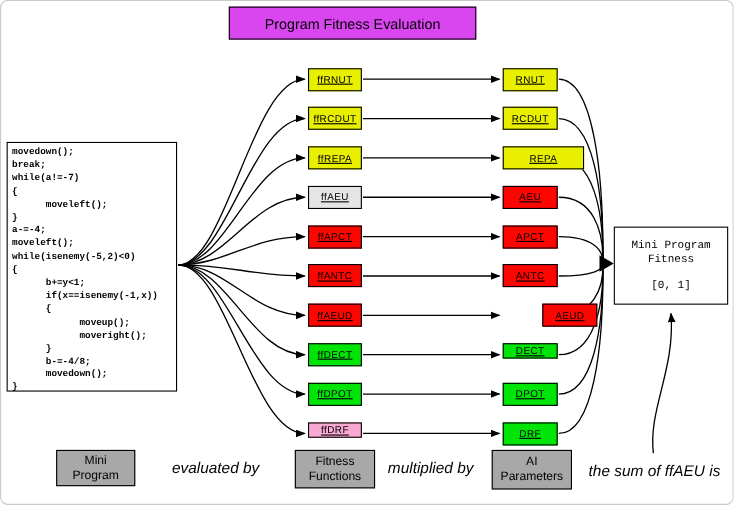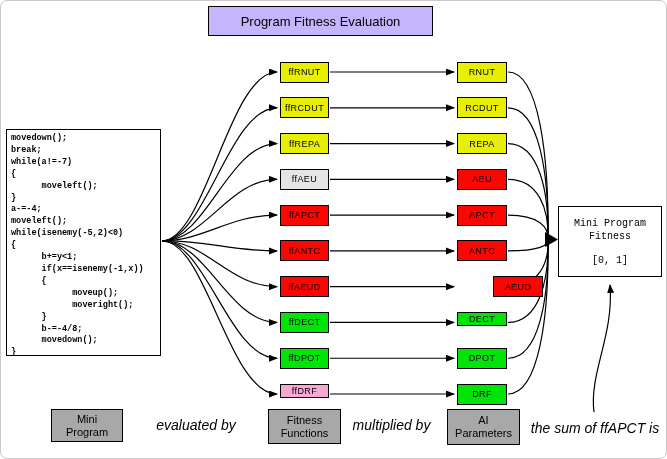--- a/index.html
+++ b/index.html
@@ -4,35 +4,35 @@
 <style>
   html,body{margin:0;padding:0;background:#ffffff;}
   #canvas{
     position:relative;width:665px;height:457px;margin:0;
     background:#ffffff;border:1px solid #c9c9c9;border-radius:7px;
     font-family:"Liberation Sans",sans-serif;overflow:hidden;
   }
   #connectors{position:absolute;left:0;top:0;width:667px;height:459px;pointer-events:none;}
   .title-box{
     position:absolute;left:207px;top:5px;width:223px;height:28px;
-    background:#c4b5fd;border:1px solid #000;
+    background:#d946ef;border:1px solid #000;
     display:flex;align-items:center;justify-content:center;
     font-size:13px;color:#000;
   }
   .code-box{
     position:absolute;left:5px;top:128px;width:155px;height:227px;
     background:#fff;border:1px solid #000;margin:0;
     font-family:"Liberation Mono","DejaVu Sans Mono",monospace;
     font-size:8.5px;font-weight:bold;line-height:11.9px;
     padding:3px 0 0 4px;box-sizing:border-box;white-space:pre;color:#000;
   }
   .small-box{
     position:absolute;border:1px solid #000;box-sizing:border-box;
     display:flex;align-items:center;justify-content:center;
-    font-size:9px;color:#000;letter-spacing:0.4px;
+    font-size:9px;color:#000;letter-spacing:0.4px;text-decoration:underline;
   }
   .result-box{
     position:absolute;left:557px;top:205px;width:104px;height:71px;
     background:#fff;border:1px solid #000;box-sizing:border-box;
     font-family:"Liberation Mono","DejaVu Sans Mono",monospace;
     font-size:10px;line-height:13px;text-align:center;color:#000;
     display:flex;flex-direction:column;justify-content:center;gap:0;
   }
   .result-box .gap{height:11px;}
   .gray-box{
@@ -124,21 +124,21 @@
       <div class="small-box" style="left: 279px; top: 203.62px; width: 49px; height: 21px; background: rgb(251, 6, 0);">ffAPCT</div>
       <div class="small-box" style="left: 279px; top: 239.4px; width: 49px; height: 21px; background: rgb(251, 6, 0);">ffANTC</div>
       <div class="small-box" style="left: 279px; top: 275.18px; width: 49px; height: 21px; background: rgb(251, 6, 0);">ffAEUD</div>
       <div class="small-box" style="left: 279px; top: 310.96px; width: 49px; height: 21px; background: rgb(0, 228, 8);">ffDECT</div>
       <div class="small-box" style="left: 279px; top: 346.74px; width: 49px; height: 21px; background: rgb(0, 228, 8);">ffDPOT</div>
       <div class="small-box" style="left: 279px; top: 382.52px; width: 49px; height: 14px; background: #f9a8d4;">ffDRF</div>
     </div>
   <div id="param-col">
       <div class="small-box" style="left: 456px; top: 60.5px; width: 50px; height: 21px; background: rgb(232, 239, 0);">RNUT</div>
       <div class="small-box" style="left: 456px; top: 96.28px; width: 50px; height: 21px; background: rgb(232, 239, 0);">RCDUT</div>
-      <div class="small-box" style="left: 456px; top: 132.06px; width: 50px; height: 21px; background: rgb(232, 239, 0);">REPA</div>
+      <div class="small-box" style="left: 456px; top: 132.06px; width: 74px; height: 21px; background: rgb(232, 239, 0);">REPA</div>
       <div class="small-box" style="left: 456px; top: 167.84px; width: 50px; height: 21px; background: rgb(251, 6, 0);">AEU</div>
       <div class="small-box" style="left: 456px; top: 203.62px; width: 50px; height: 21px; background: rgb(251, 6, 0);">APCT</div>
       <div class="small-box" style="left: 456px; top: 239.4px; width: 50px; height: 21px; background: rgb(251, 6, 0);">ANTC</div>
       <div class="small-box" style="left: 456px; top: 275.18px; width: 50px; height: 21px; background: rgb(251, 6, 0); margin-left: 36px;">AEUD</div>
       <div class="small-box" style="left: 456px; top: 310.96px; width: 50px; height: 14px; background: rgb(0, 228, 8);">DECT</div>
       <div class="small-box" style="left: 456px; top: 346.74px; width: 50px; height: 21px; background: rgb(0, 228, 8);">DPOT</div>
       <div class="small-box" style="left: 456px; top: 382.52px; width: 50px; height: 21px; background: rgb(0, 228, 8);">DRF</div>
     </div>
 
   <div class="result-box">
@@ -154,15 +154,15 @@
   <div class="phrase" style="left:130px;top:416px;width:130px;">evaluated by</div>
 
   <div class="gray-box" style="left:267px;top:408px;width:73px;height:35px;">Fitness
 Functions</div>
 
   <div class="phrase" style="left:338px;top:416px;width:105px;">multiplied by</div>
 
   <div class="gray-box" style="left:446px;top:408px;width:73px;height:36px;">AI
 Parameters</div>
 
-  <div class="phrase" style="left:524px;top:419px;width:140px;">the sum of ffAPCT is</div>
+  <div class="phrase" style="left:524px;top:419px;width:140px;">the sum of ffAEU is</div>
 
 </div>
 
 </body></html>

